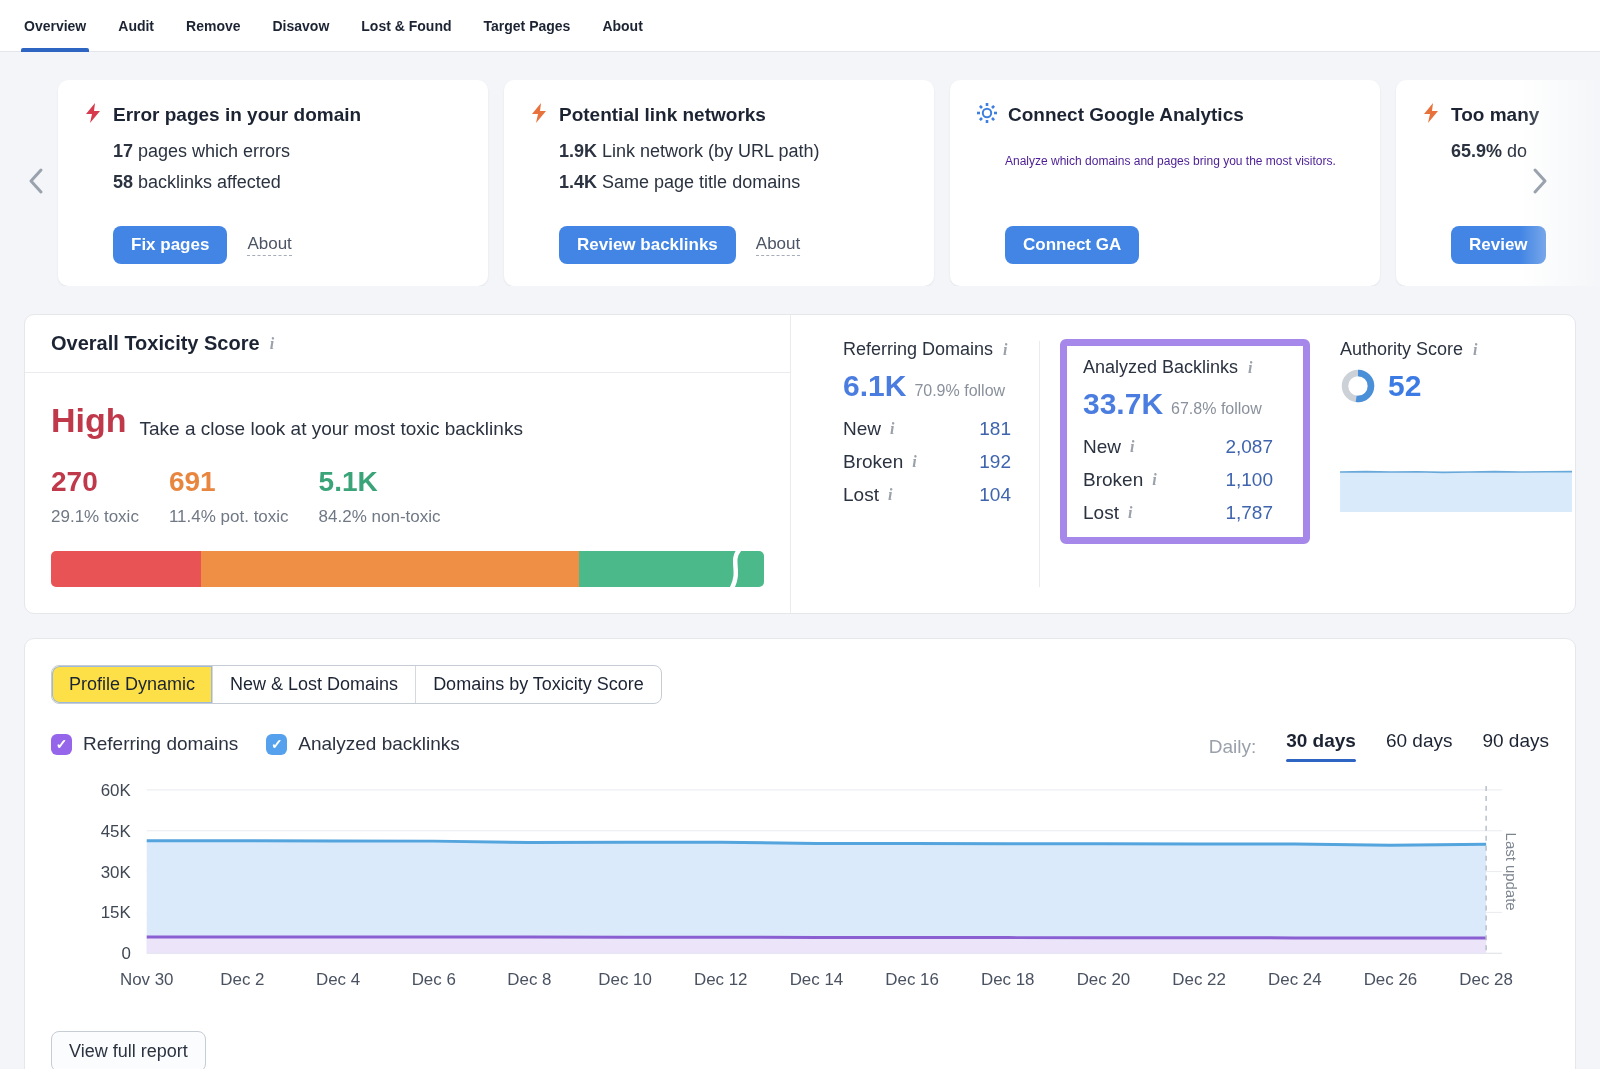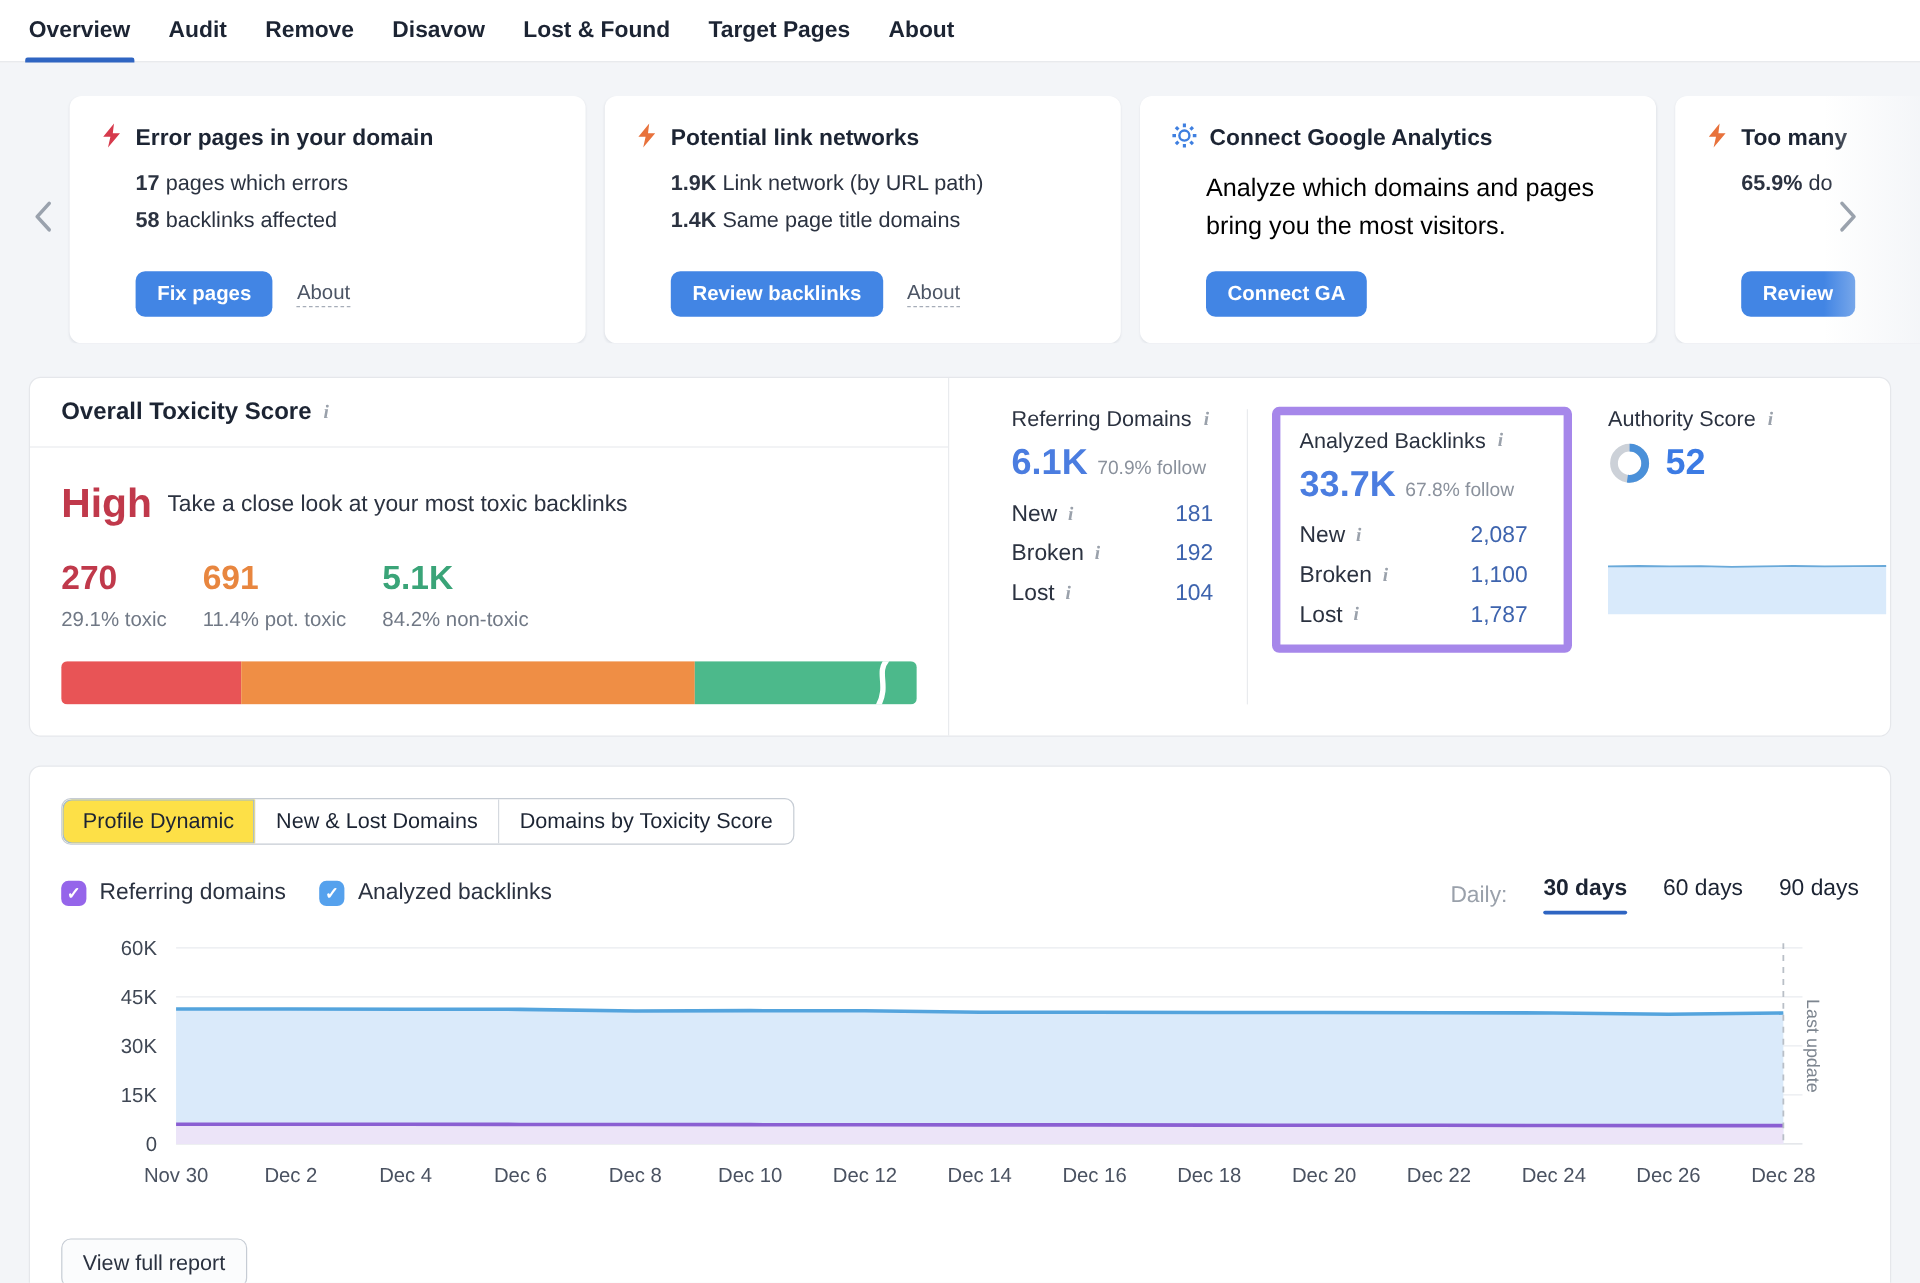--- a/index.html
+++ b/index.html
@@ -4,54 +4,54 @@
 <style>
   * { box-sizing: border-box; margin: 0; padding: 0; }
   html,body { width:1600px; height:1069px; }
   body {
     font-family: "Liberation Sans", sans-serif;
     background:#f3f5f8; color:#1e2536; overflow:hidden; position:relative;
   }
   
   .topnav{ background:#fff; height:52px; display:flex; align-items:center;
     padding-left:24px; gap:32px; border-bottom:1px solid #e3e5e9; }
-  .nav-item{ position:relative; font-size:19px; font-weight:700; color:#1c2433;
+  .nav-item{ position:relative; font-size:14px; font-weight:700; color:#1c2433;
     height:52px; line-height:52px; cursor:pointer; white-space:nowrap;}
   .nav-item.active::after{ content:""; position:absolute; left:-3px; right:-3px; bottom:0;
     height:4px; background:#2f65c2; border-radius:2px 2px 0 0;}
   
   .carousel{ position:relative; margin-top:28px; height:206px; width:1600px; overflow:hidden;}
   .cards-track{ display:flex; gap:16px; padding-left:58px; height:100%;}
   .card{ background:#fff; min-width:430px; width:430px; border-radius:10px;
     box-shadow:0 1px 2px rgba(30,40,60,.08); padding:22px 26px 22px; display:flex; flex-direction:column;}
   .card-title-row{ display:flex; align-items:center; gap:10px;}
   .card-title{ font-size:19px; font-weight:700; color:#1c2433;}
   .card-line{ font-size:18px; color:#2b3240; margin-top:13px; padding-left:29px;}
   .card-line b{ font-weight:700;}
-  .card-desc{ font-size:21px; color:#000000; margin-top:12px; padding-left:29px; line-height:1.5; max-width:392px;}
+  .card-desc{ font-size:12px; color:#4c1d95; margin-top:24px; padding-left:29px; line-height:1.5; max-width:392px;}
   .card-actions{ margin-top:auto; display:flex; align-items:center; gap:20px; padding-left:29px;}
   .btn-primary{ background:#4285e4; color:#fff; font-family:inherit; font-size:17px; font-weight:700;
     border:none; border-radius:8px; padding:9px 18px; cursor:pointer; white-space:nowrap;}
   .about-link{ font-size:17px; color:#4c5565; border-bottom:1px dashed #a6adb8; cursor:pointer;
     padding-bottom:1px; text-decoration:none;}
   .chev{ position:absolute; top:50%; transform:translateY(-50%); z-index:3; cursor:pointer; }
   .chev.left{ left:26px;} .chev.right{ right:50px;}
   .carousel-fade{ position:absolute; top:0; right:0; width:80px; height:100%; z-index:2;
     background:linear-gradient(to right, rgba(243,245,248,0), rgba(243,245,248,.92)); pointer-events:none;}
   
   .panel{ background:#fff; border:1px solid #e5e7eb; border-radius:10px; margin:28px 24px 0;}
   
   .panel-tox{ display:flex; min-height:278px;gap:24px;}
   .tox-left{ width:766px; border-right:1px solid #e9ebee; display:flex; flex-direction:column;}
   .tox-title-row{ padding:17px 26px; border-bottom:1px solid #e9ebee; display:flex; align-items:center; gap:10px;}
   .tox-title{ font-size:20px; font-weight:700; color:#1c2433;}
   .info-i{ font-family:"Liberation Serif", serif; font-style:italic; font-weight:700; font-size:16px;
     color:#9aa1ab; cursor:pointer; line-height:1;}
   .tox-body{ padding:22px 26px 26px;}
-  .tox-level-row{ display:flex; align-items:center; gap:13px; margin-top:6px;}
+  .tox-level-row{ display:flex; align-items:flex-end; gap:13px; margin-top:6px;}
   .tox-level{ font-size:34px; font-weight:700;}
   .tox-msg{ font-size:19px; color:#2b3240;}
   .tox-stats{ display:flex; gap:30px; margin-top:26px;}
   .tox-stat .num{ font-size:28px; font-weight:700;}
   .tox-stat .sub{ font-size:17px; color:#707885; margin-top:9px;}
   .tox-bar{ position:relative; margin-top:24px; height:36px; border-radius:5px; overflow:hidden; display:flex;}
   .tox-bar .seg{ height:100%;}
   .tox-squiggle{ position:absolute; top:-2px; right:22px; height:40px;}
   
   .stats-right{ flex:1; padding:24px 0 24px 28px; display:flex;}

